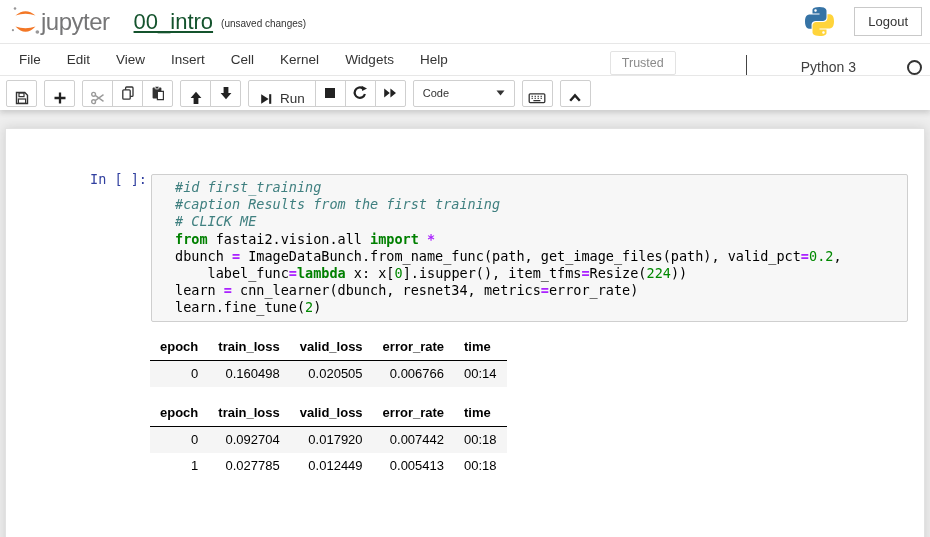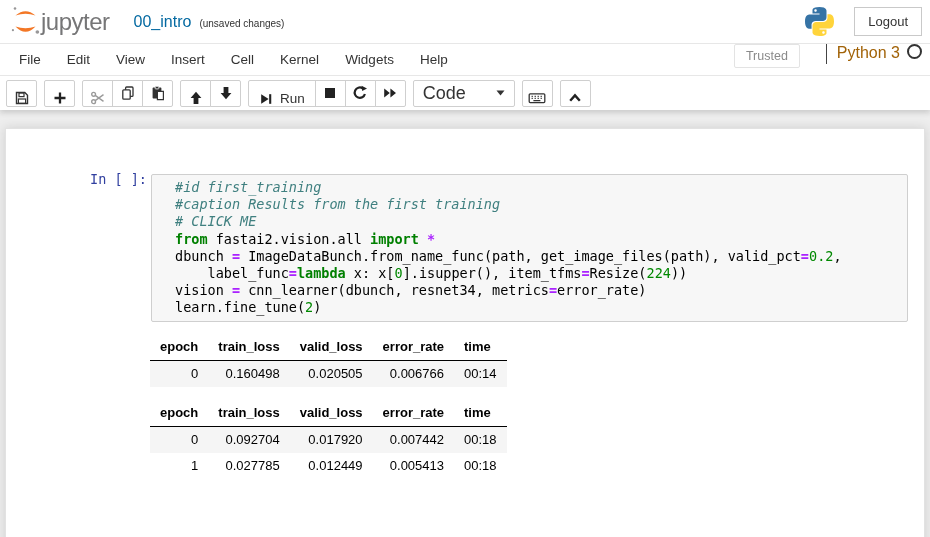--- a/index.html
+++ b/index.html
@@ -10,50 +10,50 @@
     font-family:"Liberation Sans", sans-serif;
     overflow:hidden;
     -webkit-font-smoothing:antialiased;
   }
   
   #top { background:#fff; box-shadow:0 3px 5px rgba(87,87,87,0.22); position:relative; z-index:5; }
 
   .header-bar { height:44px; display:flex; align-items:center; padding:0 8px 0 10px; border-bottom:1px solid #e7e7e7; }
   .logo { display:flex; align-items:flex-end; cursor:pointer; }
   .logo-word { font-size:24px; color:#767677; letter-spacing:-0.5px; line-height:1; padding-bottom:3px; }
-  .nb-title { font-size:16px; color:#0369a1; margin-left:24px; }
+  .nb-title { font-size:22px; color:#14532d; margin-left:24px;text-decoration:underline; }
   .checkpoint { font-size:10px; color:#333; margin-left:8px; padding-top:4px; }
   .spacer { flex:1; }
   .logout-btn { background:#fff; border:1px solid #c9c9c9; border-radius:0; padding:6px 13px; font-size:13px; color:#333; margin-left:20px; cursor:pointer; }
 
-  .menubar { height:32px; display:flex; align-items:flex-start; border-bottom:1px solid #e7e7e7; padding:0 8px 0 6px; }
+  .menubar { height:32px; display:flex; align-items:flex-end; border-bottom:1px solid #e7e7e7; padding:0 8px 0 6px;gap:44px; }
   .menu-items { display:flex; align-items:center; height:100%; }
   .menu-item { font-size:13.5px; color:#333; padding:8px 13px; cursor:pointer; }
   .trusted-btn { font-size:12.5px; color:#8a8a8a; border:1px solid #e3e3e3; border-radius:2px; background:#fff; padding:4px 11px; margin-right:26px; }
   .kernel-divider { width:1px; height:20px; background:#444; margin-right:10px; }
-  .kernel-name { font-size:16px; color:#a16207; margin-right:7px; }
+  .kernel-name { font-size:14px; color:#404040; margin-right:7px; }
   .kernel-circle { width:15px; height:15px; border:2px solid #333; border-radius:50%; }
 
   .toolbar { height:34px; display:flex; align-items:center; padding:0 0 0 6px; }
   .btn-group { display:flex; margin-right:7px; }
   .tb-btn {
     width:31px; height:27px; background:#fff;
     border:1px solid #cfcfcf; display:flex; align-items:center; justify-content:center;
     margin-left:-1px; cursor:pointer; color:#333; padding:0;
   }
   .btn-group .tb-btn:first-child { margin-left:0; border-radius:2px 0 0 2px;align-items:flex-end; }
   .btn-group .tb-btn:last-child { border-radius:0 2px 2px 0; }
   .btn-group .tb-btn:only-child { border-radius:2px; }
   .tb-btn.run { width:auto; padding:0 10px; }
   .run-label { font-size:13.5px; color:#333; margin-left:7px; }
   .celltype-wrap {
     width:102px; height:27px; border:1px solid #cfcfcf; border-radius:2px; background:#fff;
     display:flex; align-items:center; padding:0 9px; margin-right:7px; cursor:pointer;
   }
-  .celltype-label { font-size:18px; color:#333; flex:1; }
+  .celltype-label { font-size:11px; color:#333; flex:1; }
 
   
   #notebook-container {
     margin:18px 5px 0 5px;
     background:#fff;
     border:1px solid #e2e2e2;
     box-shadow:0 0 10px rgba(87,87,87,0.2);
     min-height:420px;
     padding-top:37px;
   }
@@ -282,21 +282,21 @@
 
   <div class="cell-row">
     <div class="input-prompt">In [ ]:</div>
     <div class="input-area">
         <div class="code-line"><span class="tok-com">#id first_training</span></div>
         <div class="code-line"><span class="tok-com">#caption Results from the first training</span></div>
         <div class="code-line"><span class="tok-com"># CLICK ME</span></div>
         <div class="code-line"><span class="tok-kw">from</span><span> fastai2.vision.all </span><span class="tok-kw">import</span><span> </span><span class="tok-op">*</span></div>
         <div class="code-line"><span>dbunch </span><span class="tok-op">=</span><span> ImageDataBunch.from_name_func(path, get_image_files(path), valid_pct</span><span class="tok-op">=</span><span class="tok-num">0.2</span><span>,</span></div>
         <div class="code-line"><span>    label_func</span><span class="tok-op">=</span><span class="tok-kw">lambda</span><span> x: x[</span><span class="tok-num">0</span><span>].isupper(), item_tfms</span><span class="tok-op">=</span><span>Resize(</span><span class="tok-num">224</span><span>))</span></div>
-        <div class="code-line"><span>vision </span><span class="tok-op">=</span><span> cnn_learner(dbunch, resnet34, metrics</span><span class="tok-op">=</span><span>error_rate)</span></div>
+        <div class="code-line"><span>learn </span><span class="tok-op">=</span><span> cnn_learner(dbunch, resnet34, metrics</span><span class="tok-op">=</span><span>error_rate)</span></div>
         <div class="code-line"><span>learn.fine_tune(</span><span class="tok-num">2</span><span>)</span></div>
       </div>
   </div>
 
   <div class="output-area">
       <table>
         <thead>
           <tr>
             <th>epoch</th>
             <th>train_loss</th>

